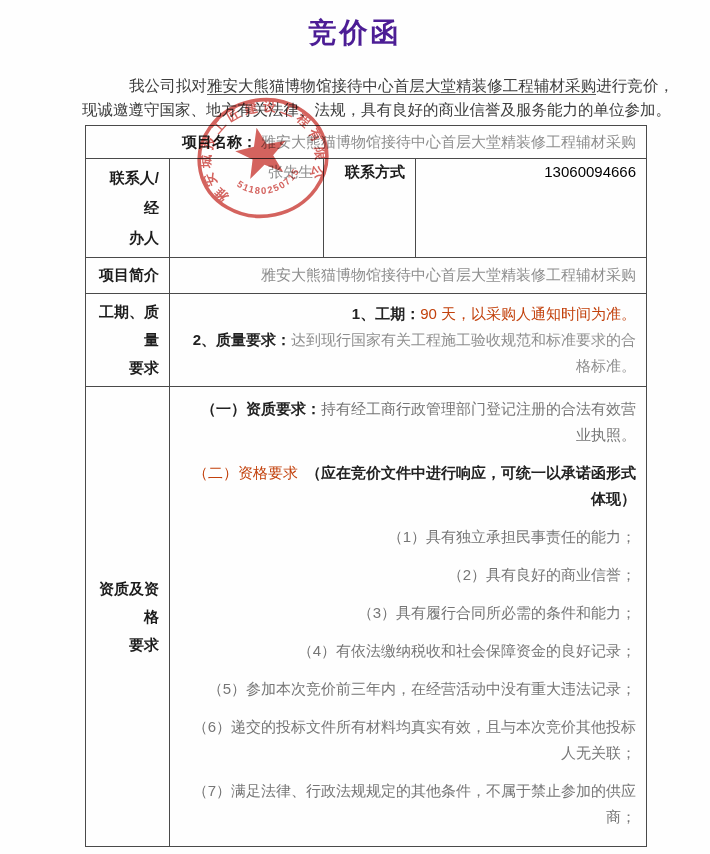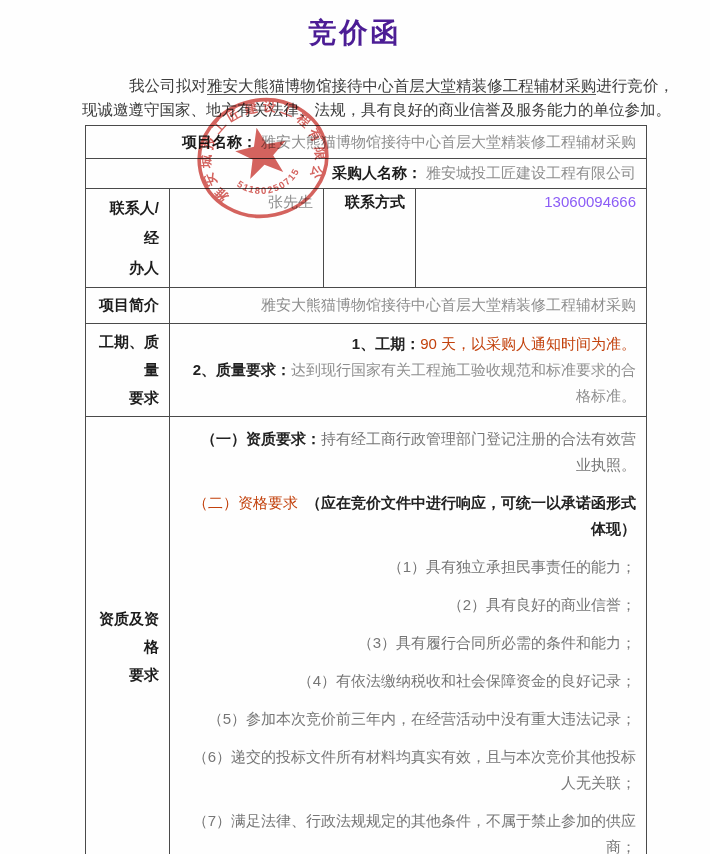--- a/index.html
+++ b/index.html
@@ -27,21 +27,21 @@
   }
   table.bid-table td {
     border:1px solid #4a4a4a;
     padding:4px 10px; vertical-align:middle; overflow:hidden;text-align:right;
   }
   .lbl { font-weight:bold; color:#1c1c1c; }
   .lbl-line { display:block; }
   .c-center { text-align:center; }
   .v-top { vertical-align:top !important; }
   .t-gray { color:#8e8e8e; }
-  .t-mid  { color:#8b5cf6; }
+  .t-mid  { color:#000000; }
   .t-dark { color:#c2410c; }
   .seg-b { font-weight:bold; color:#222;margin-left:8px; }
 
   td.cell-contact-label .lbl-line,
   td.cell-scope-label .lbl-line { line-height:30px; }
   td.cell-duration-label .lbl-line,
   td.cell-qual-label .lbl-line { line-height:28px; }
 
   .duration-line { line-height:26px; color:#4f4f4f; }
   .qual-item { margin:12px 0; line-height:26px; color:#767676; }
@@ -70,26 +70,20 @@
       </colgroup>
 
     <tbody>
         <tr>
       <td colspan="4" style="height:33px;">
         <span class="lbl">项目名称：</span>
         <span class="t-gray">雅安大熊猫博物馆接待中心首层大堂精装修工程辅材采购</span>
       </td>
     </tr>
 
-    <tr>
-      <td colspan="4" style="height:30px;">
-        <span class="lbl">采购人名称：</span>
-        <span class="t-gray">雅安城投工匠建设工程有限公司</span>
-      </td>
-    </tr>
 
     <tr>
       <td class="lbl v-top cell-contact-label" style="height:57px;">
         <span class="lbl-line">联系人/经</span>
         <span class="lbl-line">办人</span>
       </td>
       <td class="v-top t-gray">张先生</td>
       <td class="lbl v-top">联系方式</td>
       <td class="v-top t-mid">13060094666</td>
     </tr>

